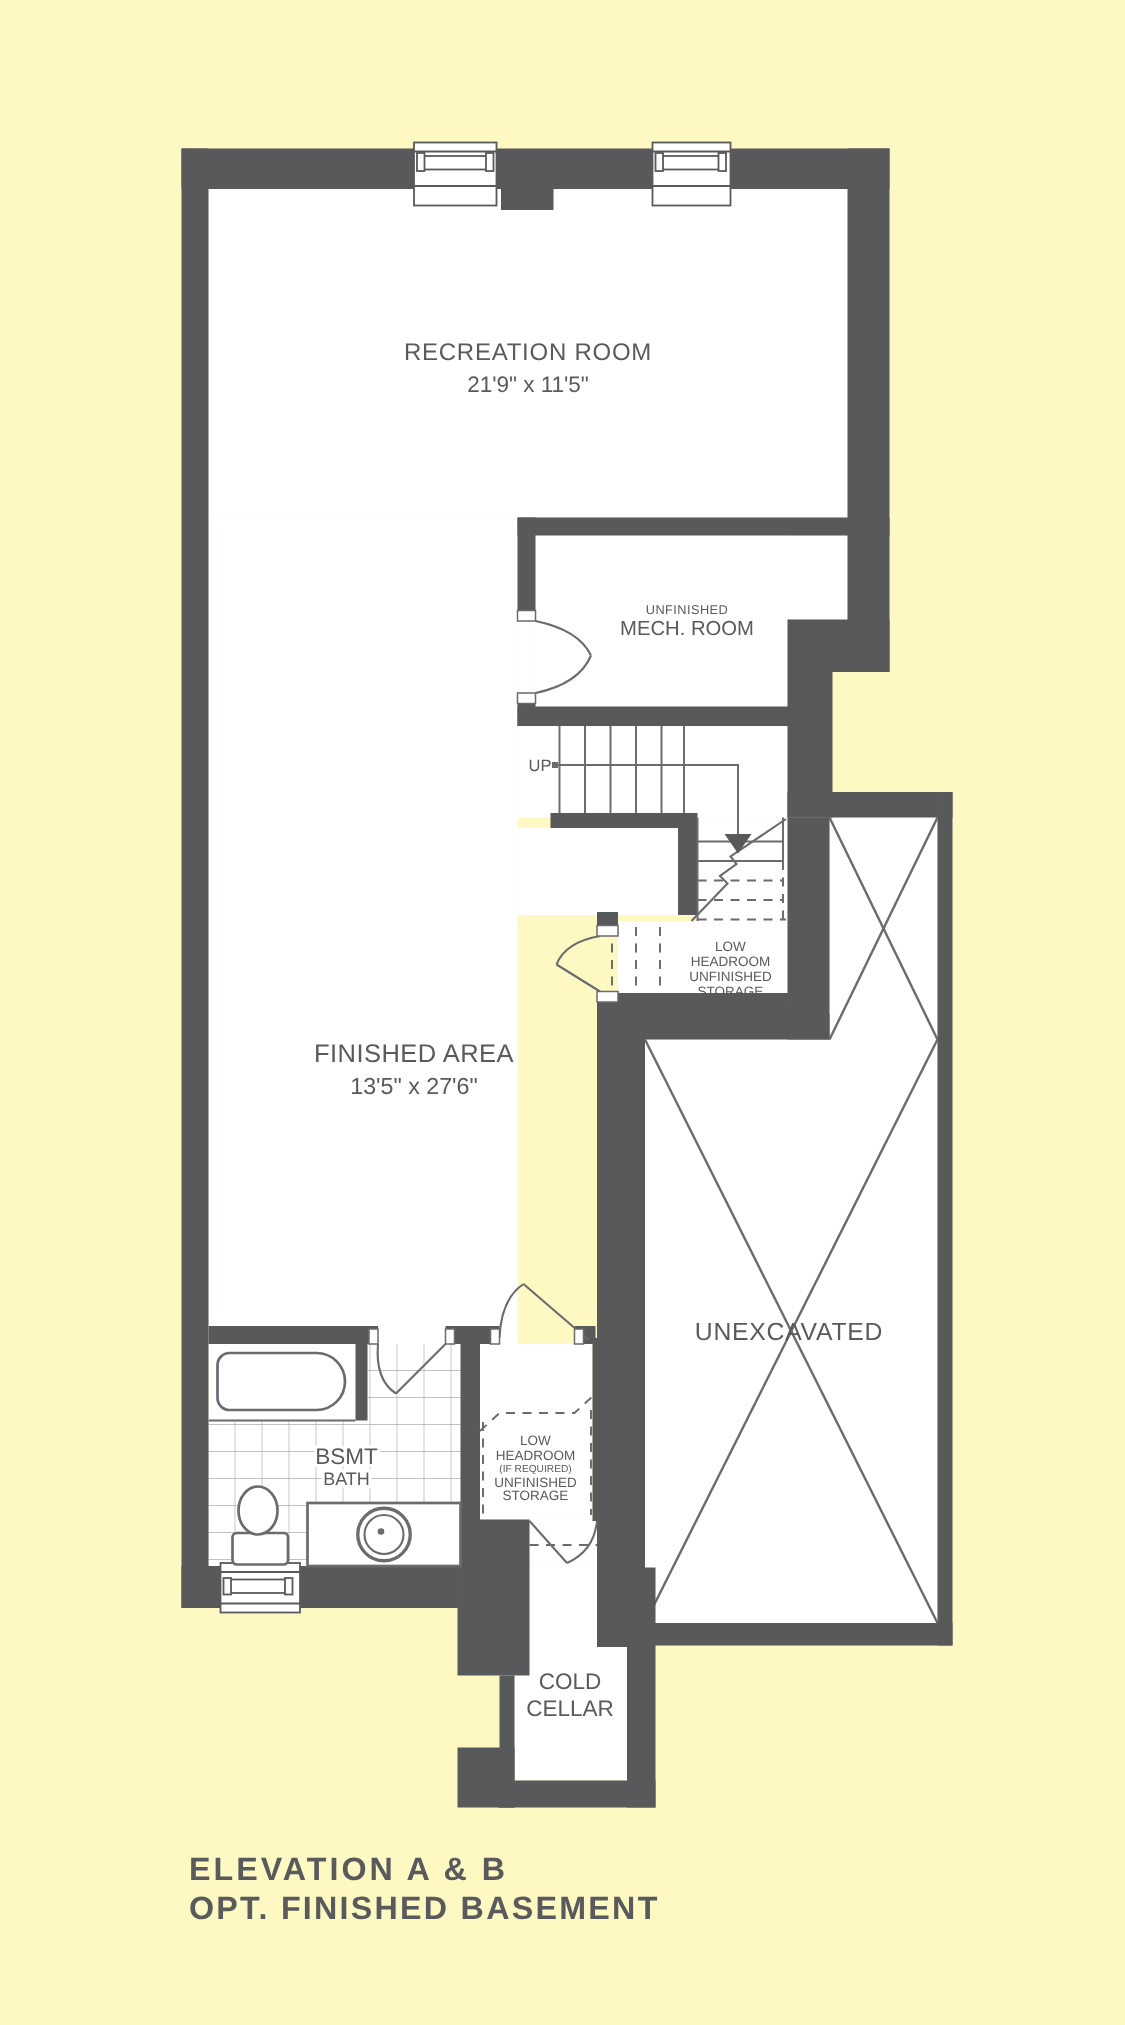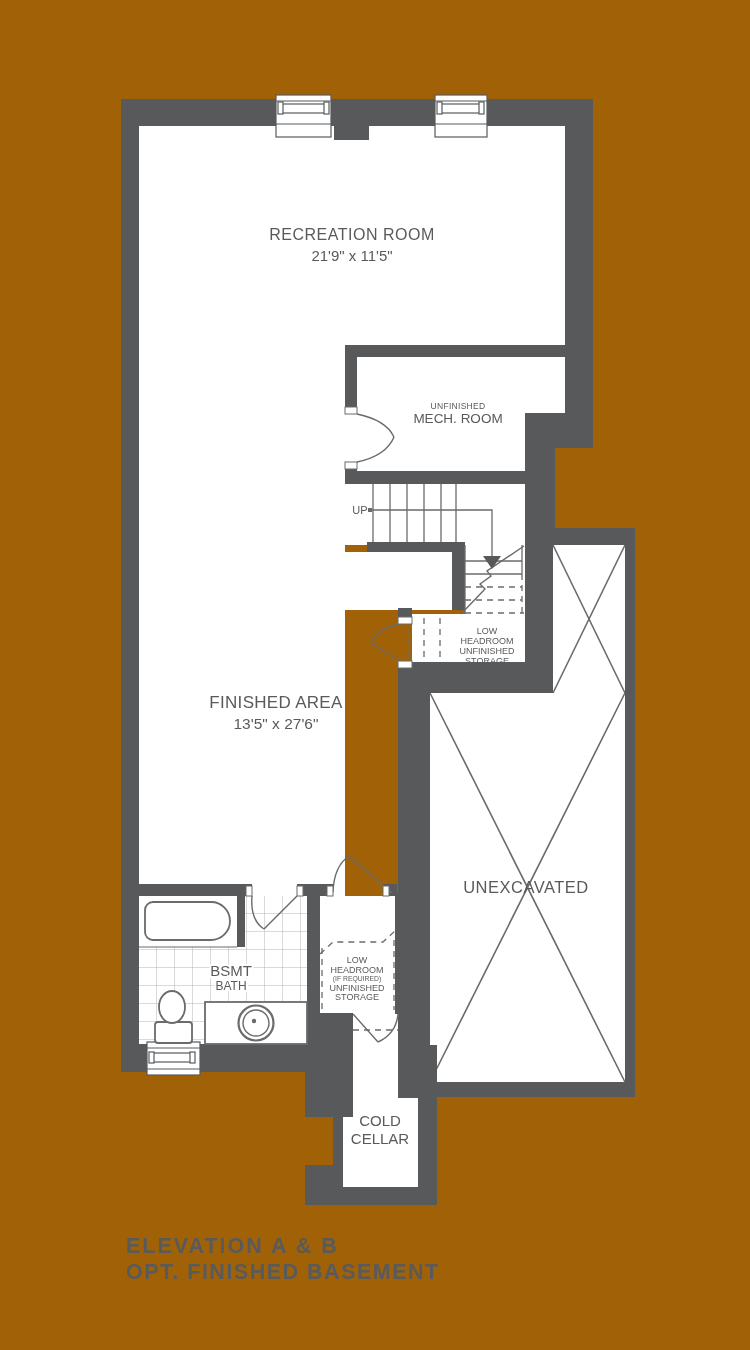--- a/index.html
+++ b/index.html
@@ -1,16 +1,16 @@
 <!DOCTYPE html>
 <html><head>
 <meta charset="utf-8">
 <style>
   html,body{margin:0;padding:0;background:#000;}
-  .page{position:relative;width:750px;height:1350px;background:#a16207;overflow:hidden;
+  .page{position:relative;width:750px;height:1350px;background:#fef9c3;overflow:hidden;
         font-family:"Liberation Sans", sans-serif;}
   svg{display:block;}
   text{font-family:"Liberation Sans", sans-serif;fill:#595A5C;}
   .halo{paint-order:stroke;stroke:#ffffff;stroke-width:4px;}
 </style>
 </head>
 <body>
 
 <div class="page">
 <svg width="750" height="1350" viewBox="0 0 750 1350">

